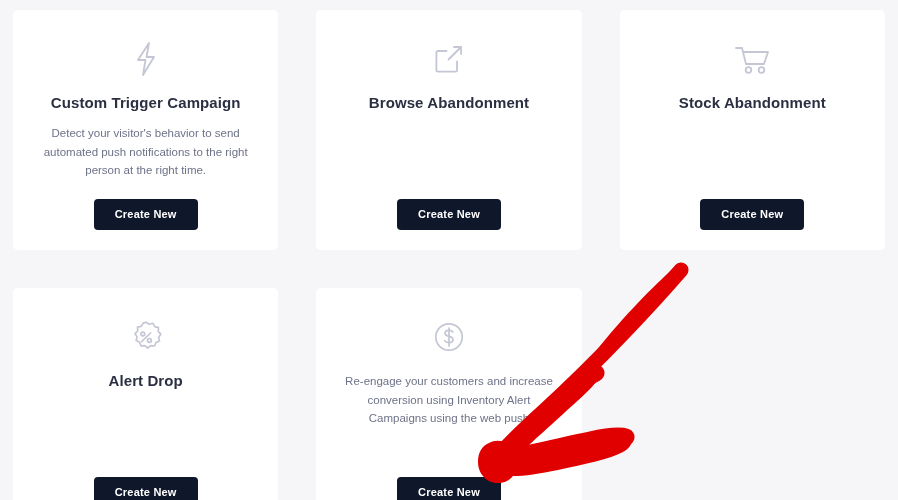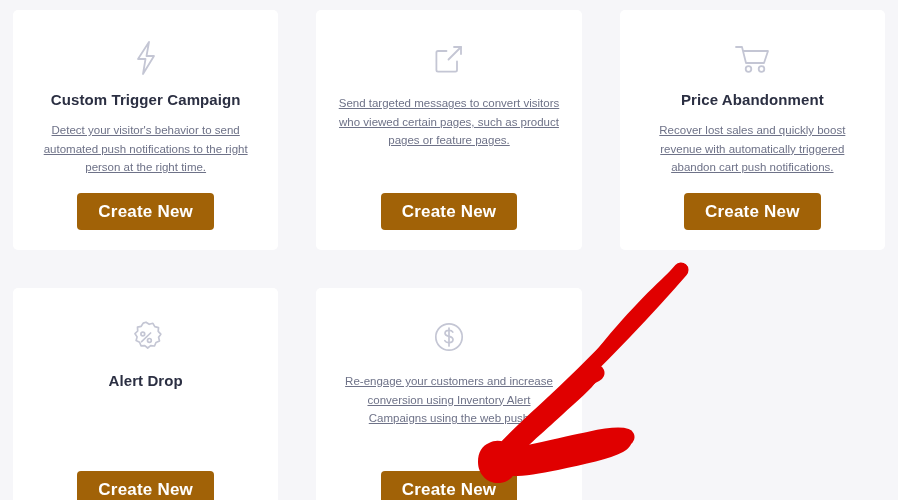--- a/index.html
+++ b/index.html
@@ -67,29 +67,28 @@
     margin-bottom: 12px;
     line-height: 1.2;
   }
   .card-desc {
     font-size: 11.5px;
     color: #6e7288;
     text-align: center;
     line-height: 1.62;
     max-width: 230px;
     margin-bottom: 16px;
-    text-decoration: underline;
   }
   .create-btn {
-    background: #a16207;
+    background: #0f172a;
     color: #ffffff;
     border: none;
     border-radius: 4px;
     font-family: "Liberation Sans", sans-serif;
-    font-size: 17px;
+    font-size: 11px;
     font-weight: bold;
     padding: 10px 21px;
     cursor: pointer;
     line-height: 1;
     letter-spacing: 0.2px;
     margin-top: auto;
   }
   .row2 .create-btn { margin-top: auto; }
 
   #annotation-arrow {
@@ -119,34 +118,33 @@
     </div>
 
     <div class="card">
       <div class="card-icon">
         <svg width="34" height="34" viewBox="0 0 34 34" fill="none" stroke="#c4c6d4" stroke-width="1.8" stroke-linejoin="round" stroke-linecap="round">
           <path d="M22 5 H29 V12"></path>
           <path d="M29 5 L16.5 17.5"></path>
           <path d="M25 19.5 V28 A1.6 1.6 0 0 1 23.4 29.6 H6 A1.6 1.6 0 0 1 4.4 28 V10.6 A1.6 1.6 0 0 1 6 9 H14.5"></path>
         </svg>
       </div>
-      <div class="card-desc">Send targeted messages to convert visitors who viewed certain pages, such as product pages or feature pages.</div>
+      <div class="card-title">Browse Abandonment</div>
       <button class="create-btn">Create New</button>
     </div>
 
     <div class="card">
       <div class="card-icon">
         <svg width="38" height="34" viewBox="0 0 38 34" fill="none" stroke="#c4c6d4" stroke-width="1.8" stroke-linejoin="round" stroke-linecap="round">
           <path d="M3 6 H9 L13 22 H31 L35 10 H11"></path>
           <circle cx="15.5" cy="28" r="2.8"></circle>
           <circle cx="28.5" cy="28" r="2.8"></circle>
         </svg>
       </div>
-      <div class="card-title">Price Abandonment</div>
-      <div class="card-desc">Recover lost sales and quickly boost revenue with automatically triggered abandon cart push notifications.</div>
+      <div class="card-title">Stock Abandonment</div>
       <button class="create-btn">Create New</button>
     </div>
 
     <div class="card row2">
       <div class="card-icon">
         <svg width="36" height="36" viewBox="0 0 36 36" fill="none" stroke="#c4c6d4" stroke-width="1.7" stroke-linejoin="round" stroke-linecap="round">
           <path d="M18 3.2
                    l3.2 2.1 3.7 -1.0 1.9 3.3 3.7 1.0 -0.3 3.8 2.6 2.8 -2.2 3.1 0.9 3.7 -3.5 1.5 -1.5 3.5 -3.8 -0.3 -3.0 2.3 -2.9 -2.4 -3.8 0.2 -1.4 -3.6 -3.5 -1.6 1.0 -3.7 -2.1 -3.2 2.7 -2.7 -0.2 -3.8 3.7 -0.9 2.0 -3.2 z"></path>
           <circle cx="14.8" cy="15.0" r="1.9"></circle>
           <circle cx="21.4" cy="21.4" r="1.9"></circle>

